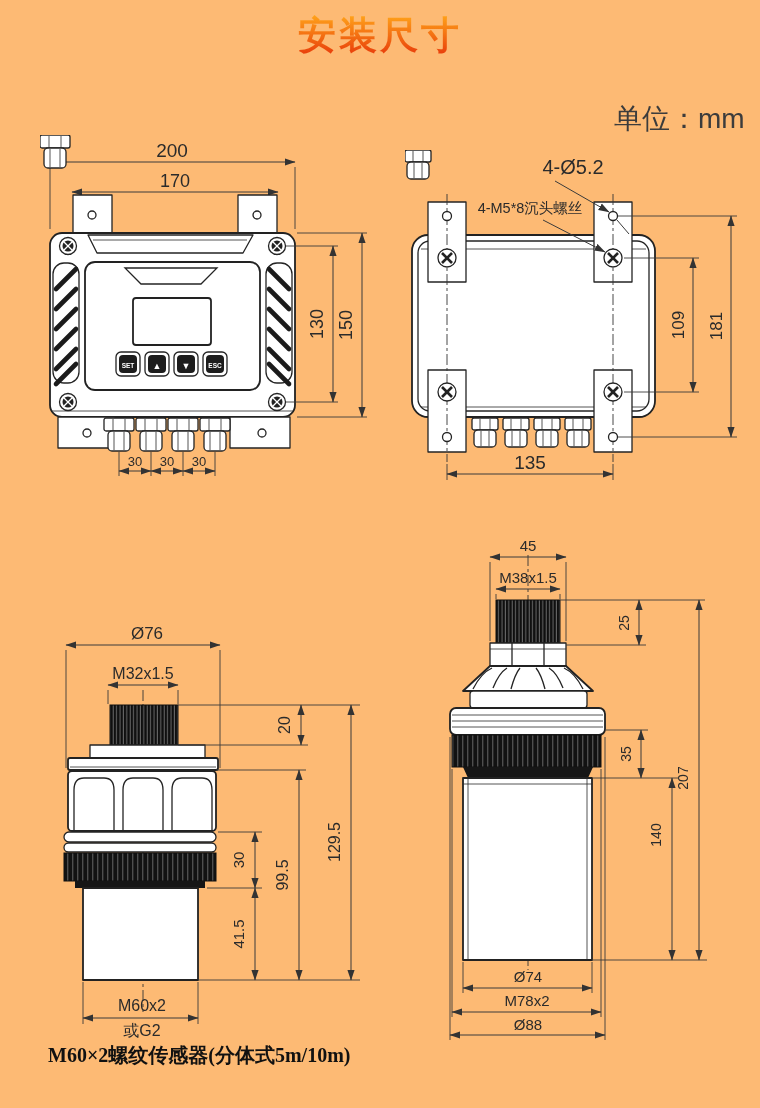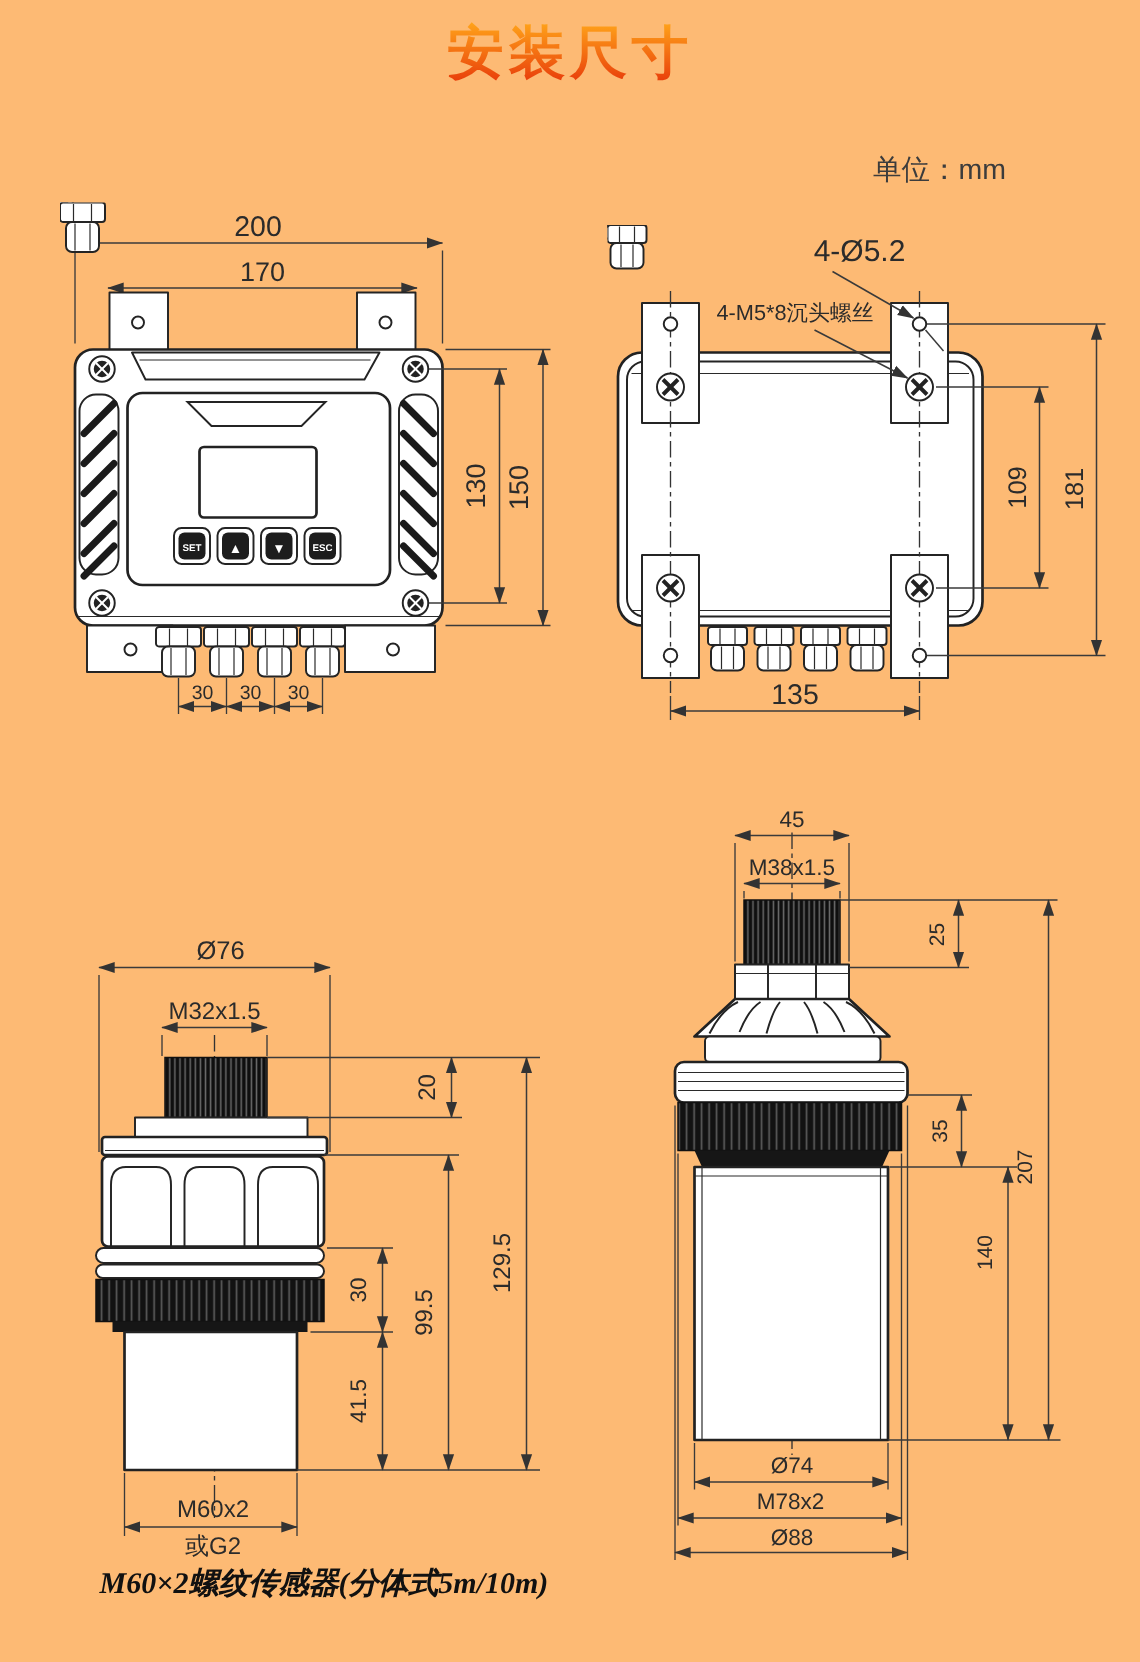--- a/index.html
+++ b/index.html
@@ -5,22 +5,22 @@
   html,body{margin:0;padding:0;background:#fff;}
   #canvas{position:relative;width:760px;height:1108px;background:#fdba74;overflow:hidden;
           font-family:"Liberation Sans",sans-serif;}
   .abs{position:absolute;}
   .title{left:0;top:10px;width:760px;text-align:center;font-size:38px;font-weight:900;
          letter-spacing:3px;color:#f1620e;font-family:"Liberation Sans",sans-serif;}
   @supports (-webkit-background-clip: text){
     .title{background:linear-gradient(180deg,#ffa31a 10%,#e83a0a 90%);
            -webkit-background-clip:text;-webkit-text-fill-color:transparent;}
   }
-  .unit{left:582px;top:100px;font-size:19px;color:#3c3c3c;}
-  .caption{font-family:"Liberation Serif",serif;font-weight:700;color:#111;text-align:center;font-style:italic;}
+  .unit{left:614px;top:100px;font-size:28px;color:#3c3c3c;}
+  .caption{font-family:"Liberation Serif",serif;font-weight:700;color:#111;text-align:left;}
   .cap1{left:48px;top:1042px;width:336px;font-size:20px;}
   .cap2{left:413px;top:1046px;width:262px;font-size:19px;}
   
   .ol{fill:#fff;stroke:#222;stroke-width:1.8;stroke-linejoin:round;}
   .oln{fill:none;stroke:#222;stroke-width:1.8;stroke-linejoin:round;}
   .ol2{fill:#fff;stroke:#242424;stroke-width:1.3;stroke-linejoin:round;}
   .ol2n{fill:none;stroke:#242424;stroke-width:1.3;}
   .thin{stroke:#2a2a2a;stroke-width:0.8;}
   .slat{stroke:#1b1b1b;stroke-width:4.6;stroke-linecap:round;}
   .dim{stroke:#3a3a3a;stroke-width:1;fill:none;}

